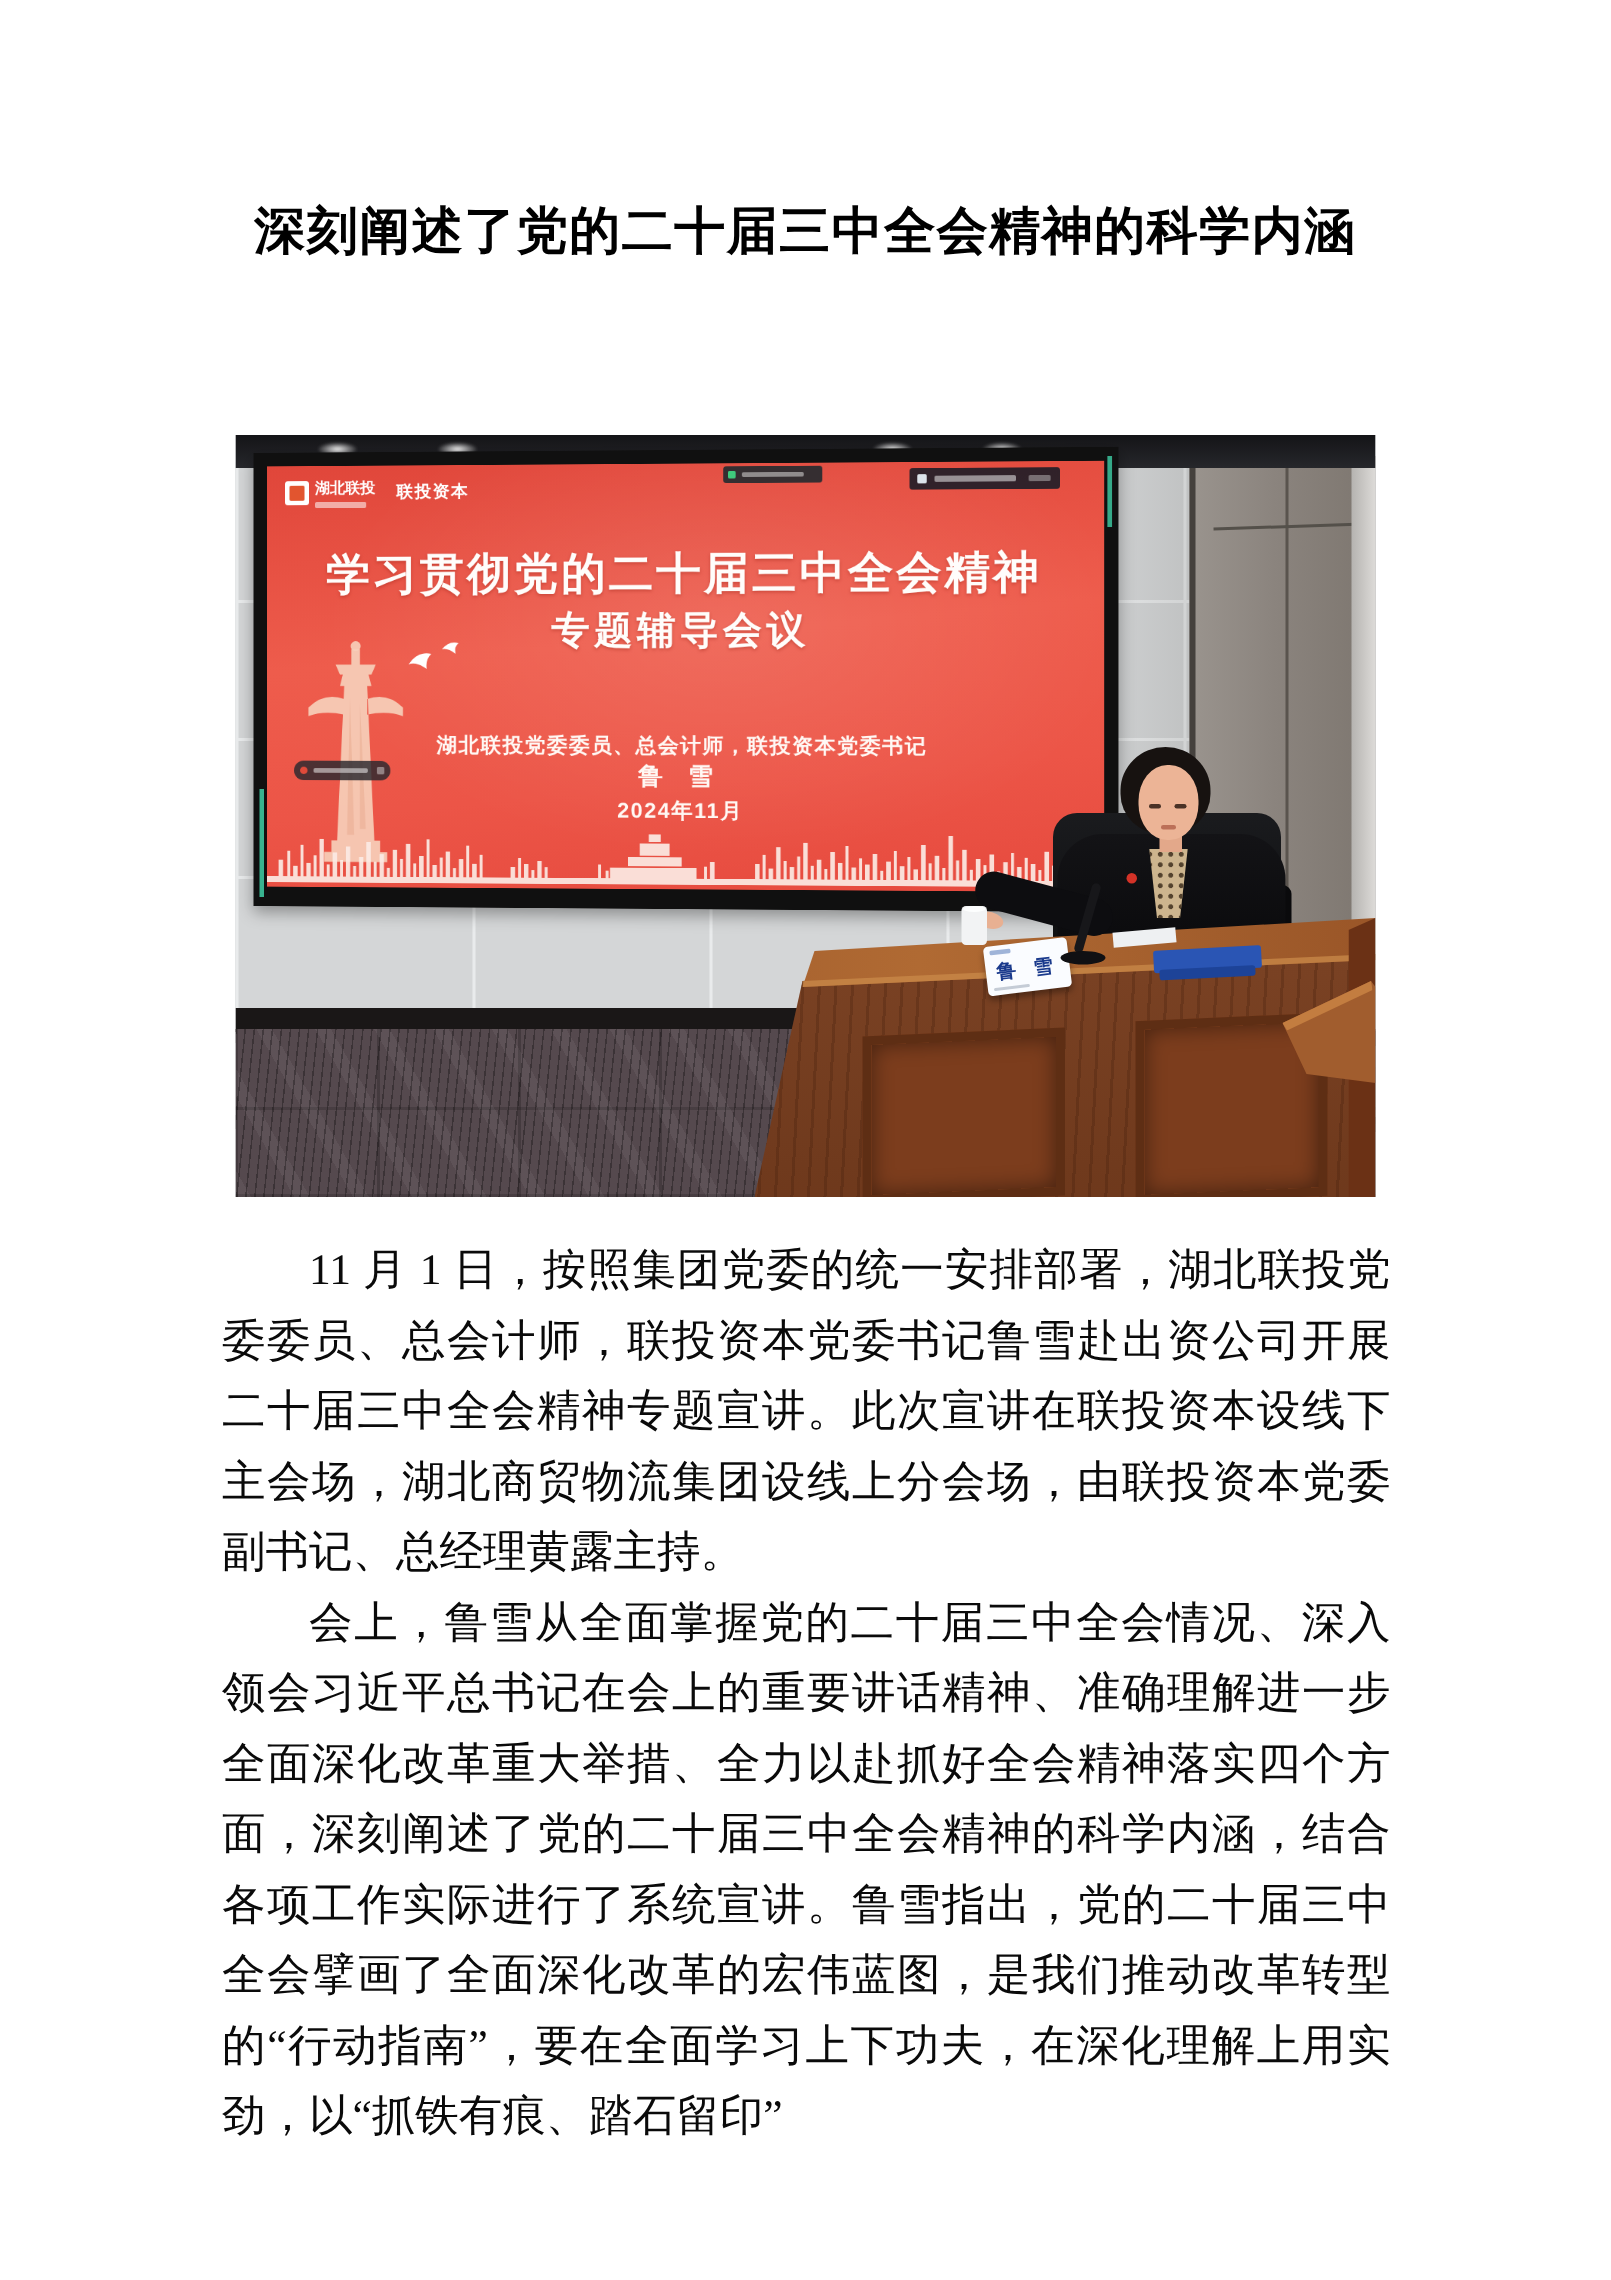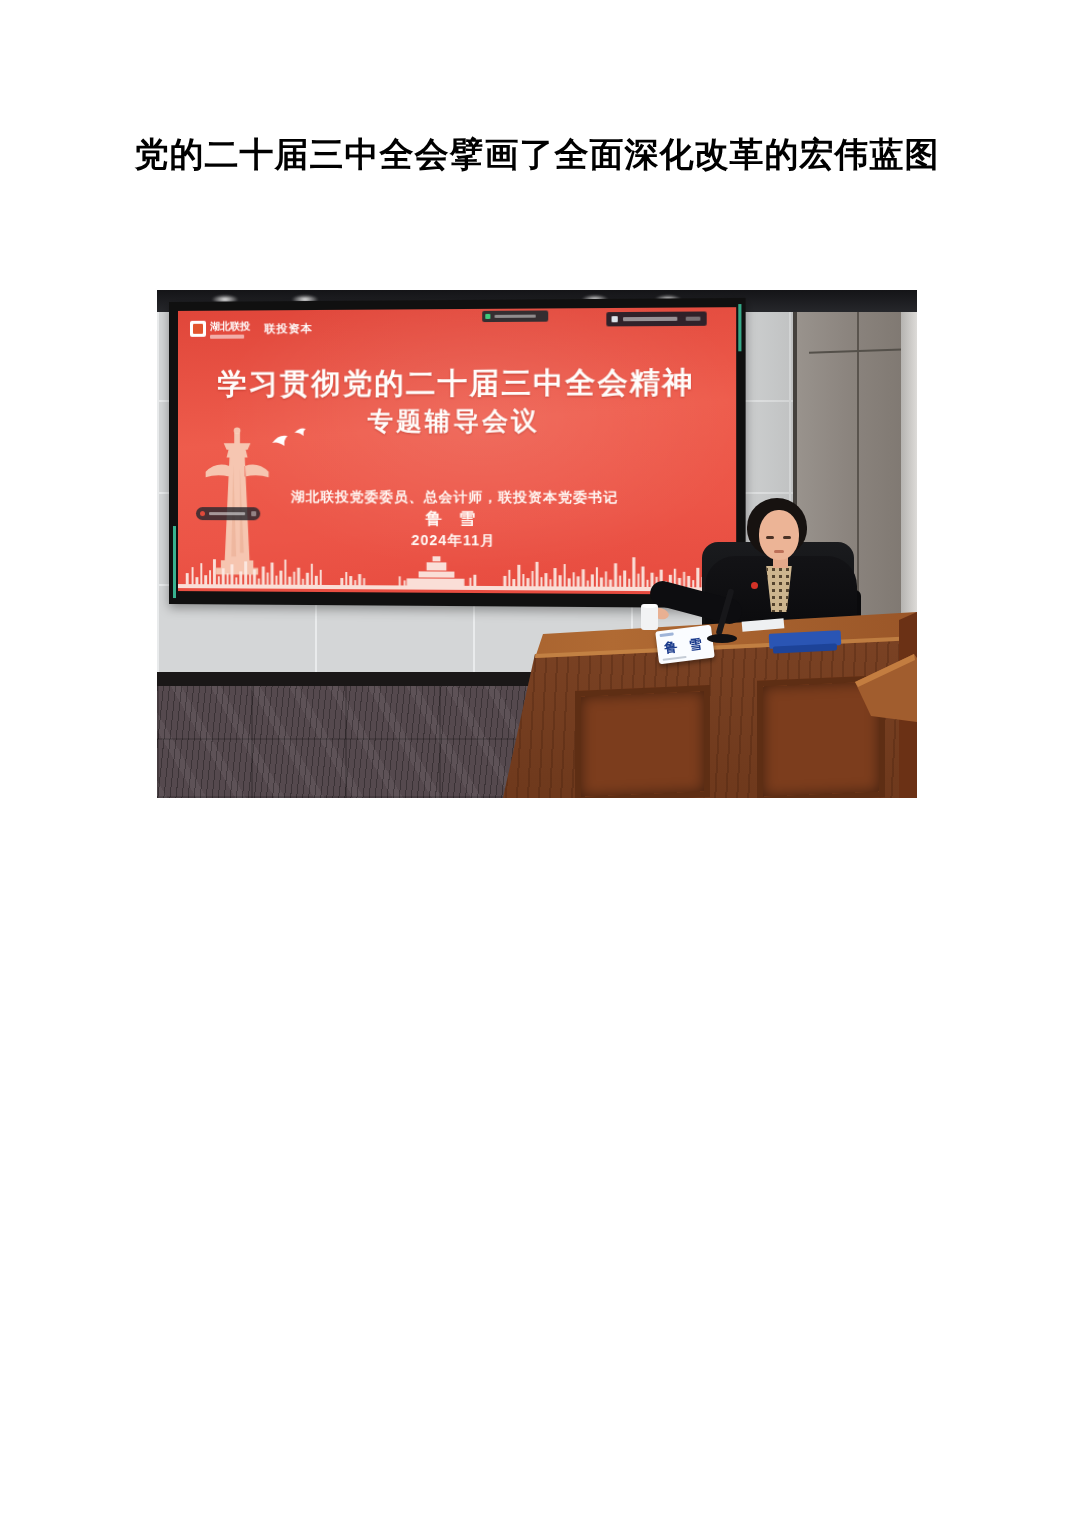--- a/index.html
+++ b/index.html
@@ -143,21 +143,21 @@
     transform:rotate(-3deg);z-index:45;}
   .blue-folder2{left:616px;top:355px;width:64px;height:7px;background:#1d4398;border-radius:2px;
     transform:rotate(-3deg);z-index:45;}
 </style>
 </head>
 <body>
 
 <div class="doc">
 
   <div class="doc-title">
-    <div>党的二十届三中全会擘画了全面深化改革的宏伟蓝图</div>
+    <div>深刻阐述了党的二十届三中全会精神的科学内涵</div>
   </div>
 
   <div class="photo">
 
     <div class="tile-wall"></div>
     <div class="wall-shade"></div>
     <div class="wood-wall"></div>
     <div class="wood-seam-v1"></div>
     <div class="wood-seam-v2"></div>
     <div class="wood-seam-h"></div>
@@ -271,15 +271,17 @@
       <span>鲁  雪</span>
     </div>
     <div class="mic-rod"></div>
     <div class="mic-base"></div>
     <div class="white-paper"></div>
     <div class="blue-folder"></div>
     <div class="blue-folder2"></div>
   </div>
 
   <div class="body-text">
+    <p>11 月 1 日，按照集团党委的统一安排部署，湖北联投党委委员、总会计师，联投资本党委书记鲁雪赴出资公司开展二十届三中全会精神专题宣讲。此次宣讲在联投资本设线下主会场，湖北商贸物流集团设线上分会场，由联投资本党委副书记、总经理黄露主持。</p>
+    <p>会上，鲁雪从全面掌握党的二十届三中全会情况、深入领会习近平总书记在会上的重要讲话精神、准确理解进一步全面深化改革重大举措、全力以赴抓好全会精神落实四个方面，深刻阐述了党的二十届三中全会精神的科学内涵，结合各项工作实际进行了系统宣讲。鲁雪指出，党的二十届三中全会擘画了全面深化改革的宏伟蓝图，是我们推动改革转型的“行动指南”，要在全面学习上下功夫，在深化理解上用实劲，以“抓铁有痕、踏石留印”</p>
   </div>
 
 </div>
 
 </body></html>

